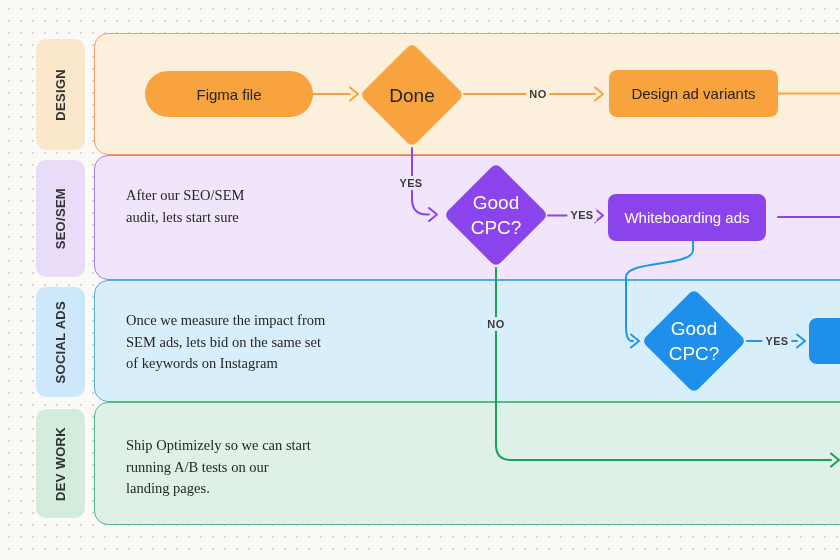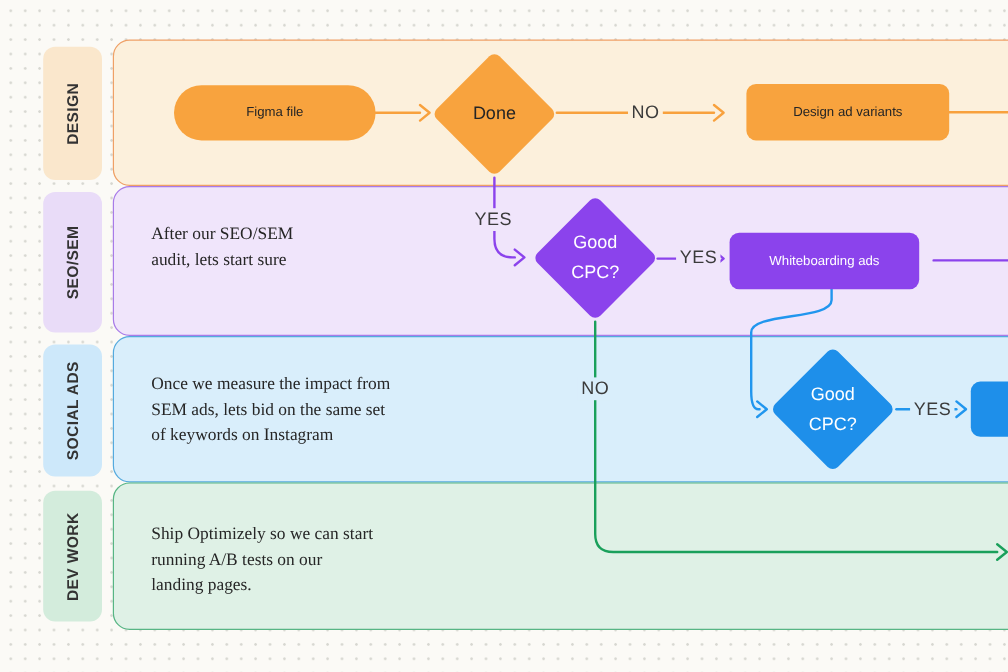--- a/index.html
+++ b/index.html
@@ -27,32 +27,32 @@
   .note{position:absolute;left:126px;font-size:14.5px;line-height:21.5px;color:#262626;z-index:3;font-family:Liberation Serif, serif;}
   .note-seo{top:185px;}
   .note-social{top:310px;}
   .note-dev{top:435px;}
   
   .connectors{position:absolute;left:0;top:0;z-index:2;pointer-events:none;}
   .connectors path,.connectors polyline{fill:none;stroke-width:2;stroke-linecap:round;stroke-linejoin:round;}
   .st-orange{stroke:#F8A13D;} .st-purple{stroke:#8B43EC;} .st-blue:{}
   .st-blue{stroke:#2196EE;} .st-green{stroke:#1AA05B;}
   
-  .edge-label{position:absolute;transform:translate(-50%,-50%);font-size:15px;font-weight:400;letter-spacing:.4px;color:#3B3B3B;padding:1px 3px;z-index:4;white-space:nowrap;}
+  .edge-label{position:absolute;transform:translate(-50%,-50%);font-size:11px;font-weight:700;letter-spacing:.4px;color:#3B3B3B;padding:1px 3px;z-index:4;white-space:nowrap;}
   .elbg-design{background:#FCF0DC;} .elbg-seo{background:#F0E5FB;} .elbg-social{background:#D9EEFB;}
   
-  .node{position:absolute;display:flex;align-items:center;justify-content:center;font-size:11px;font-weight:500;z-index:5;box-sizing:border-box;text-align:center;}
+  .node{position:absolute;display:flex;align-items:center;justify-content:center;font-size:15px;font-weight:500;z-index:5;box-sizing:border-box;text-align:center;}
   .fill-orange{background:#F8A33E;color:#252525;}
   .fill-purple{background:#8B43EC;color:#fff;}
   .fill-blue{background:#1E8FEA;color:#fff;}
   .pill{border-radius:23px;}
   .rect{border-radius:8px;}
   .dwrap{position:absolute;z-index:5;}
   .dshape{position:absolute;inset:0;transform:rotate(45deg);border-radius:6px;}
-  .dlabel{position:absolute;left:50%;top:50%;transform:translate(-50%,-50%);width:72px;text-align:center;font-size:15px;font-weight:500;line-height:25px;z-index:1;}
+  .dlabel{position:absolute;left:50%;top:50%;transform:translate(-50%,-50%);width:72px;text-align:center;font-size:19px;font-weight:500;line-height:25px;z-index:1;}
   .dlabel.dark{color:#252525;} .dlabel.light{color:#fff;}
 </style>
 </head>
 <body>
 
 <div class="canvas">
 
   <div class="lane lane-design"></div>
   <div class="lane lane-seo"></div>
   <div class="lane lane-social"></div>
@@ -122,21 +122,21 @@
 
   <div class="node pill fill-orange" style="left:145px;top:71px;width:168px;height:46px;">
     <span>Figma file</span>
   </div>
 
   <div class="dwrap" style="left:375px;top:58px;width:74px;height:74px;">
     <div class="dshape fill-orange"></div>
     <div class="dlabel dark">Done</div>
   </div>
 
-  <div class="node rect fill-orange" style="left:622px;top:70px;width:169px;height:47px;">
+  <div class="node rect fill-orange" style="left:609px;top:70px;width:169px;height:47px;">
     <span>Design ad variants</span>
   </div>
 
   <div class="dwrap" style="left:459px;top:178px;width:74px;height:74px;">
     <div class="dshape fill-purple"></div>
     <div class="dlabel light">Good CPC?</div>
   </div>
 
   <div class="node rect fill-purple" style="left:608px;top:194px;width:158px;height:47px;">
     <span>Whiteboarding ads</span>

